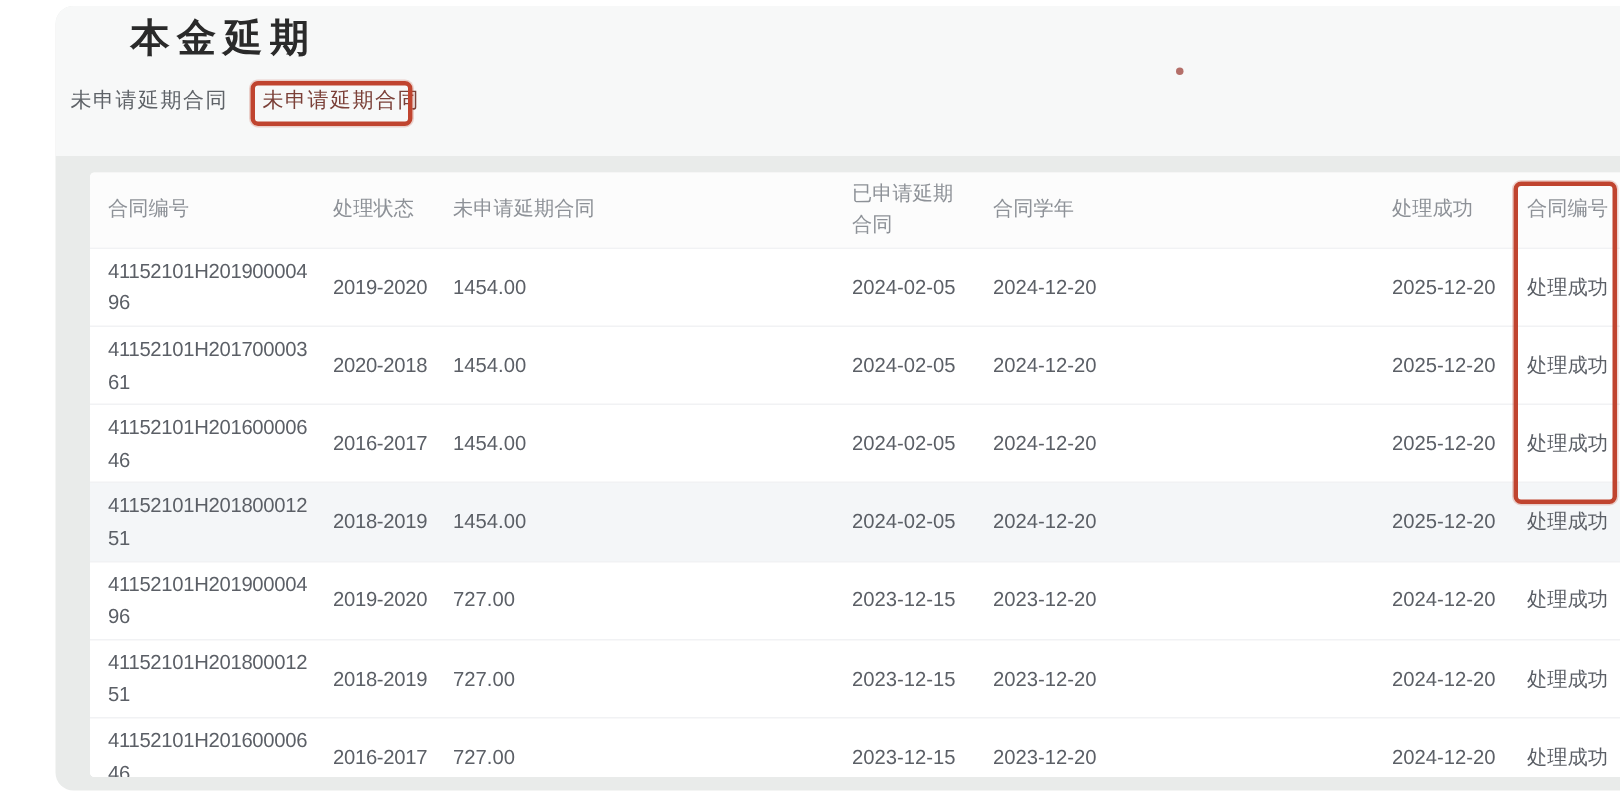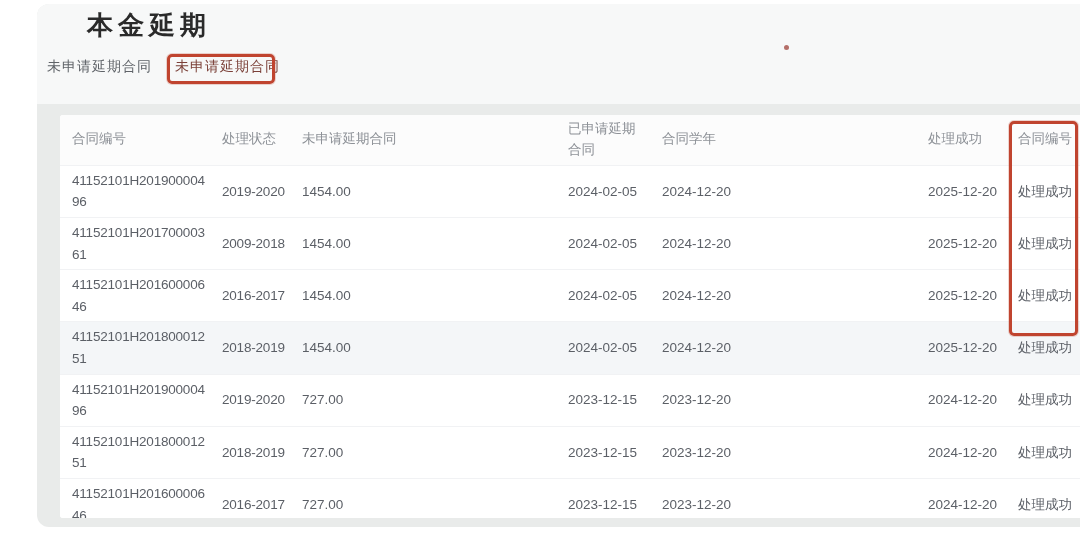--- a/index.html
+++ b/index.html
@@ -87,21 +87,21 @@
     <td class="wrap">41152101H20190000496</td>
     <td class="wrap">2019-2020</td>
     <td>1454.00</td>
     <td>2024-02-05</td>
     <td>2024-12-20</td>
     <td>2025-12-20</td>
     <td>处理成功</td>
   </tr>
           <tr>
     <td class="wrap">41152101H20170000361</td>
-    <td class="wrap">2009-2018</td>
+    <td class="wrap">2020-2018</td>
     <td>1454.00</td>
     <td>2024-02-05</td>
     <td>2024-12-20</td>
     <td>2025-12-20</td>
     <td>处理成功</td>
   </tr>
           <tr>
     <td class="wrap">41152101H20160000646</td>
     <td class="wrap">2016-2017</td>
     <td>1454.00</td>

